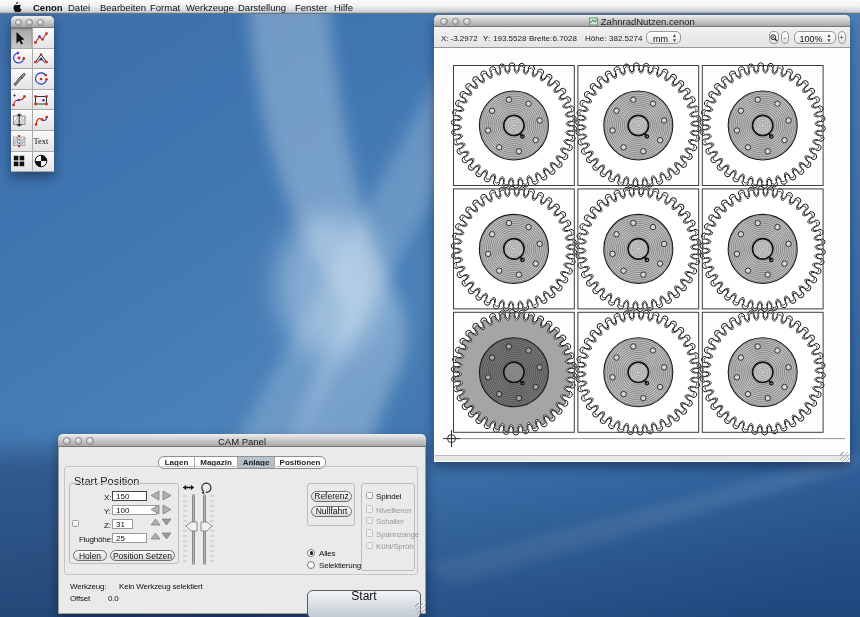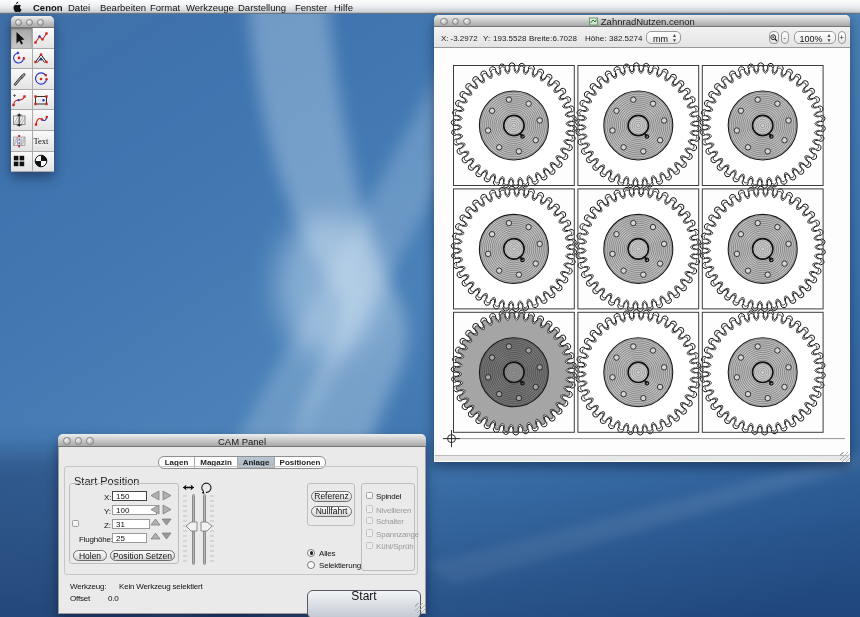--- a/index.html
+++ b/index.html
@@ -590,21 +590,21 @@
 <div class="groupbox" style="left:5px;top:30.5px;width:354px;height:109px;border-color:#c6c6c6"></div>
 <div class="glabel" style="left:15px;top:40px">Start Position</div>
 <div class="groupbox" style="left:10px;top:48px;width:110px;height:81px"></div>
 
 <div class="lbl" style="left:45px;top:57.5px">X:</div>
     <div class="tfield focus" style="left:53px;top:55.5px;width:35px;height:10.5px">150</div>
 <div class="lbl" style="left:45px;top:71.5px">Y:</div>
     <div class="tfield" style="left:53px;top:69.8px;width:45px;height:10px">100</div>
 <div class="cbox" style="left:12.5px;top:84.5px"></div>
 <div class="lbl" style="left:45px;top:85.5px">Z:</div>
-    <div class="tfield" style="left:53px;top:84px;width:38px;height:10px">31</div>
+    <div class="tfield" style="left:53px;top:84px;width:21px;height:10px">31</div>
 <div class="lbl" style="left:20px;top:99.5px">Flughöhe:</div>
     <div class="tfield" style="left:53px;top:98.2px;width:35px;height:10px">25</div>
 
 <svg class="abs" style="left:91px;top:55px" width="30" height="56" viewBox="0 0 30 56">
 <path d="M9,1 L1,5.5 L9,10 Z" fill="#b0b0b0" stroke="#777" stroke-width="0.7"></path>
 <path d="M13,1 L21,5.5 L13,10 Z" fill="#b0b0b0" stroke="#777" stroke-width="0.7"></path>
 <path d="M9,15 L1,19.5 L9,24 Z" fill="#b0b0b0" stroke="#777" stroke-width="0.7"></path>
 <path d="M13,15 L21,19.5 L13,24 Z" fill="#b0b0b0" stroke="#777" stroke-width="0.7"></path>
 <path d="M1,35 L5.5,29 L10,35 Z" fill="#b0b0b0" stroke="#777" stroke-width="0.7"></path>
 <path d="M12,29 L21,29 L16.5,35 Z" fill="#9a9a9a" stroke="#777" stroke-width="0.7"></path>

